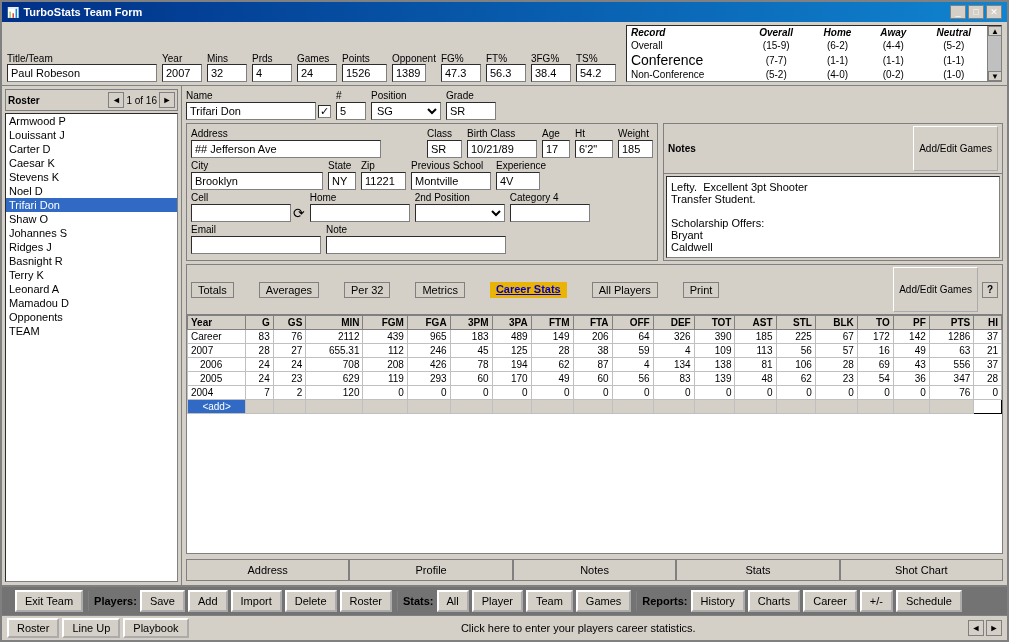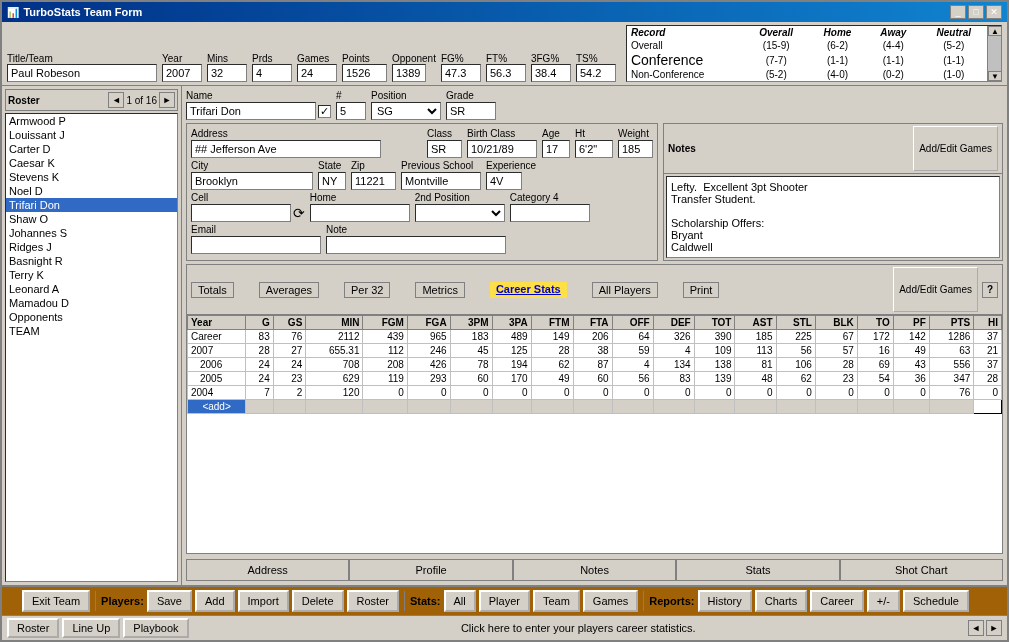--- a/index.html
+++ b/index.html
@@ -24,21 +24,21 @@
     .sidebar-title-text { font-size: 10px; font-weight: bold; }
     .sidebar-list { flex: 1; border: 1px inset #808080; background: white; overflow-y: auto; }
     .sidebar-item { padding: 1px 3px; cursor: pointer; font-size: 11px; }
     .sidebar-item.selected { background: #316ac5; color: white; }
     .sidebar-nav-btn { width: 16px; height: 16px; background: #d4d0c8; border: 1px solid #808080; display: flex; align-items: center; justify-content: center; font-size: 9px; cursor: pointer; }
     .field-group { display: flex; flex-direction: column; }
     .field-label { font-size: 10px; color: #000; margin-bottom: 1px; }
     .field-input { border: 1px inset #808080; background: white; height: 18px; padding: 1px 3px; font-size: 11px; }
     .field-select { border: 1px inset #808080; background: white; height: 18px; padding: 0 1px; font-size: 11px; width: 70px; }
     .stats-tab { padding: 1px 6px; font-size: 11px; cursor: pointer; background: #d4d0c8; border: 1px solid #808080; }
-    .stats-tab.active { color: #0000cc; font-weight: bold; text-decoration: underline; background: #fde047; border: none; }
+    .stats-tab.active { color: #0000cc; font-weight: bold; text-decoration: underline; background: #eab308; border: none; }
     
     .stats-table { border-collapse: collapse; width: 100%; font-size: 10px; }
     .stats-table th { background: #d4d0c8; border: 1px solid #808080; padding: 1px 3px; text-align: right; font-weight: bold; white-space: nowrap; }
     .stats-table th:first-child { text-align: left; }
     .stats-table td { border: 1px solid #c0c0c0; padding: 1px 3px; text-align: right; background: white; white-space: nowrap; }
     .stats-table td:first-child { text-align: left; }
     .stats-table tr.add-row td { background: #d4d0c8; text-align: center; }
     .stats-table tr.add-row td:first-child { color: #000; }
     .bottom-tab { flex: 1; text-align: center; padding: 4px 0; border: 1px solid #808080; background: #d4d0c8; cursor: pointer; font-size: 11px; }
     .footer-btn { height: 22px; padding: 1px 8px; background: #d4d0c8; border: 2px outset #fff; font-size: 11px; cursor: pointer; }
@@ -265,37 +265,37 @@
               <input class="field-input" style="width: 38px;" value="6'2&quot;">
             </div>
             <div class="field-group">
               <span class="field-label">Weight</span>
               <input class="field-input" style="width: 35px;" value="185">
             </div>
           </div>
           <div style="display:flex; gap:5px; margin-bottom:2px;">
             <div class="field-group">
               <span class="field-label">City</span>
-              <input class="field-input" style="width: 122px;" value="Brooklyn">
+              <input class="field-input" style="width: 132px;" value="Brooklyn">
             </div>
             <div class="field-group">
               <span class="field-label">State</span>
               <input class="field-input" style="width: 28px;" value="NY">
             </div>
             <div class="field-group">
               <span class="field-label">Zip</span>
               <input class="field-input" style="width: 45px;" value="11221">
             </div>
             <div class="field-group">
               <span class="field-label">Previous School</span>
               <input class="field-input" style="width: 80px;" value="Montville">
             </div>
             <div class="field-group">
               <span class="field-label">Experience</span>
-              <input class="field-input" style="width: 36px;" value="4V">
+              <input class="field-input" style="width: 44px;" value="4V">
             </div>
           </div>
           <div style="display:flex; gap:5px; margin-bottom:2px;">
             <div class="field-group">
               <span class="field-label">Cell</span>
               <div style="display:flex; align-items:center; gap:2px;">
                 <input class="field-input" style="width: 100px;" value="">
                 <span style="font-size:14px;">⟳</span>
               </div>
             </div>
@@ -525,21 +525,21 @@
       <div style="display:flex; margin-top:2px;">
         <div class="bottom-tab">Address</div>
         <div class="bottom-tab">Profile</div>
         <div class="bottom-tab">Notes</div>
         <div class="bottom-tab">Stats</div>
         <div class="bottom-tab">Shot Chart</div>
       </div>
     </div>
   </div>
 
-  <div style="background:#a16207; border-top:2px solid #808080; padding:3px 20px; display:flex; align-items:center; gap:3px; flex-wrap:wrap;">
+  <div style="background:#737373; border-top:2px solid #808080; padding:3px 13px; display:flex; align-items:center; gap:3px; flex-wrap:wrap;">
     <button class="footer-btn">Exit Team</button>
     <div class="footer-separator"></div>
     <span class="footer-label">Players:</span>
     <button class="footer-btn">Save</button>
     <button class="footer-btn">Add</button>
     <button class="footer-btn">Import</button>
     <button class="footer-btn">Delete</button>
     <button class="footer-btn">Roster</button>
     <div class="footer-separator"></div>
     <span class="footer-label">Stats:</span>

